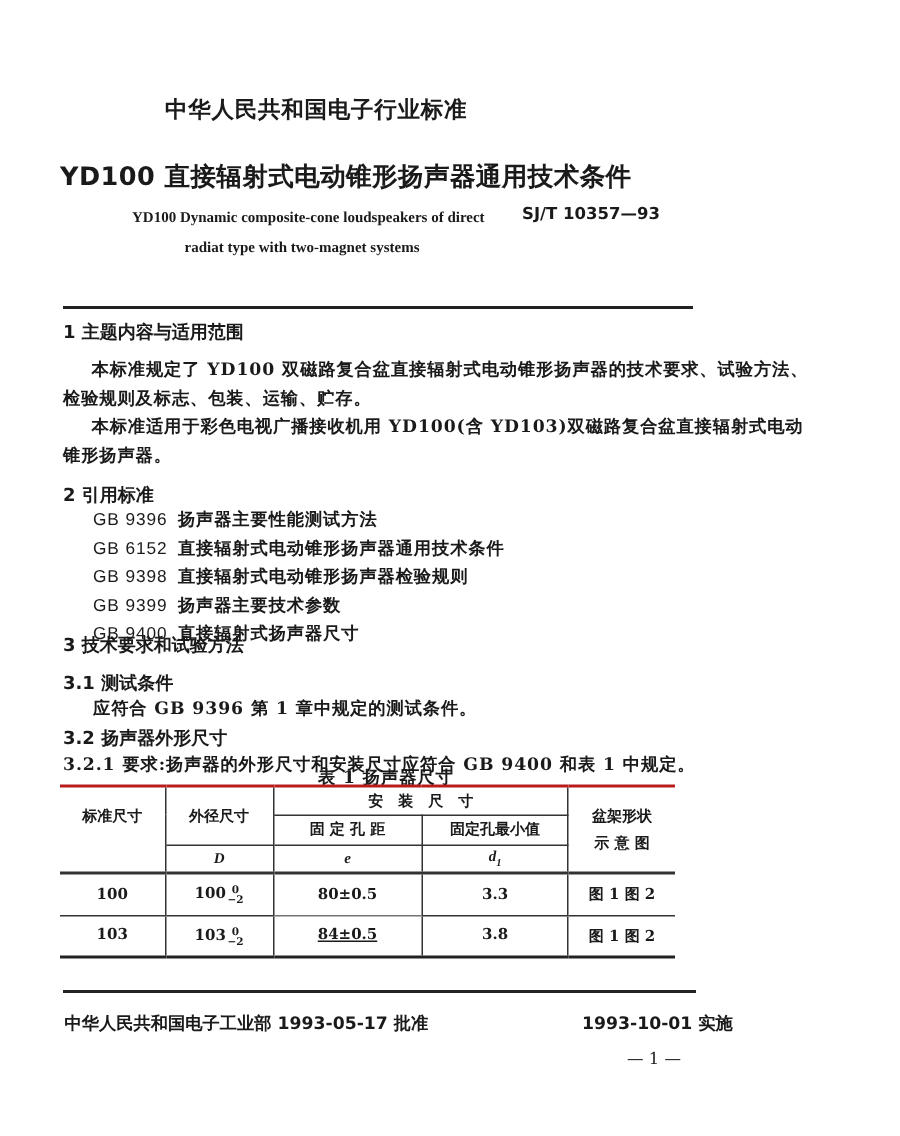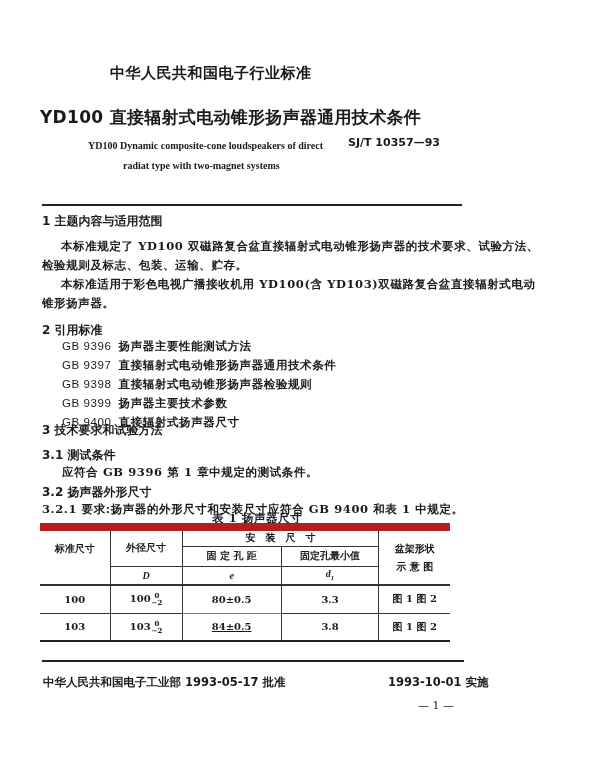--- a/index.html
+++ b/index.html
@@ -13,21 +13,21 @@
   .en1 { left:88px; top:140px; font-size:10px; font-weight:bold; font-family:"Liberation Serif", serif; }
   .en2 { left:123px; top:160px; font-size:10px; font-weight:bold; font-family:"Liberation Serif", serif; }
   .rule { position:absolute; height:2px; background:#222; }
   .h1 { font-size:12px; font-weight:bold; }
   .p { font-size:11.5px; font-weight:bold; letter-spacing:0.6px; }
   .ref-code { display:inline-block; width:52px; font-family:"Liberation Sans", sans-serif; font-size:11.5px; font-weight:normal; }
   table.t1 { position:absolute; left:40px; top:523px; width:410px; border-collapse:collapse; font-size:10px; font-weight:bold; }
   table.t1 td { text-align:center; vertical-align:middle; border-left:1px solid #333; border-right:1px solid #333; }
   table.t1 td:first-child { border-left:none; }
   table.t1 td:last-child { border-right:none; }
-  table.t1 tr.top td { border-top:8px solid #b91c1c; }
+  table.t1 tr.top td { border-top:2px solid #b91c1c; }
   table.t1 tr.bot td { border-bottom:2px solid #222; }
   .bb { border-bottom:1px solid #333; }
   .bt2 { border-top:2px solid #333; }
   .sup-sub { display:inline-block; vertical-align:middle; line-height:7px; font-size:7px; margin-left:1px; text-align:center; }
   .footer-l { left:43px; top:675px; font-size:11.5px; font-weight:bold; }
   .footer-r { left:388px; top:675px; font-size:11.5px; font-weight:bold; }
   .page { left:418px; top:699px; font-size:11px; }
 </style>
 </head>
 <body>
@@ -46,21 +46,21 @@
 <div class="abs p" style="left:61px; top:277px;">本标准适用于彩色电视广播接收机用 YD100(含 YD103)双磁路复合盆直接辐射式电动</div>
 <div class="abs p" style="left:42px; top:296px;text-align:center;">锥形扬声器。</div>
 
 <div class="abs sans h1" style="left:42px; top:322px;">2   引用标准</div>
 
 <div class="abs p" style="left:62px; top:339px;">
   <span class="ref-code">GB 9396</span>
   <span>扬声器主要性能测试方法</span>
 </div>
 <div class="abs p" style="left:62px; top:358px;">
-  <span class="ref-code">GB 9397</span>
+  <span class="ref-code">GB 6152</span>
   <span>直接辐射式电动锥形扬声器通用技术条件</span>
 </div>
 <div class="abs p" style="left:62px; top:377px;">
   <span class="ref-code">GB 9398</span>
   <span>直接辐射式电动锥形扬声器检验规则</span>
 </div>
 <div class="abs p" style="left:62px; top:396px;">
   <span class="ref-code">GB 9399</span>
   <span>扬声器主要技术参数</span>
 </div>

